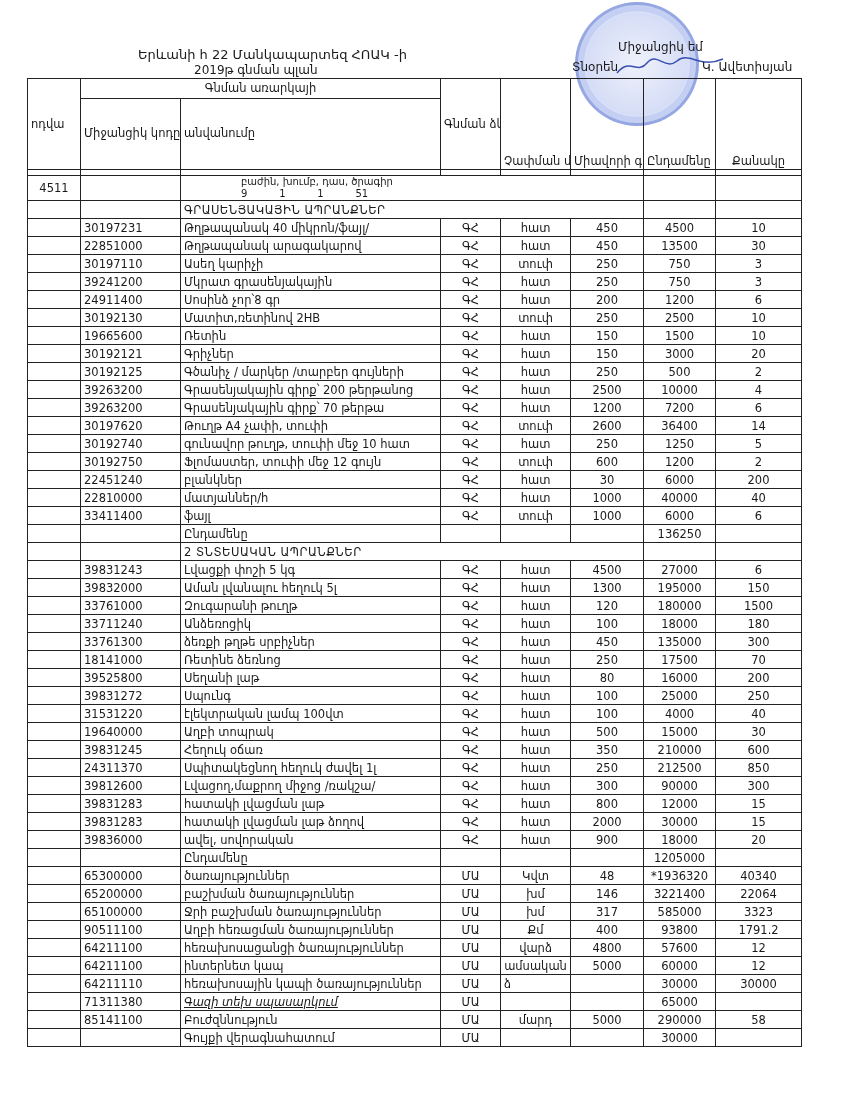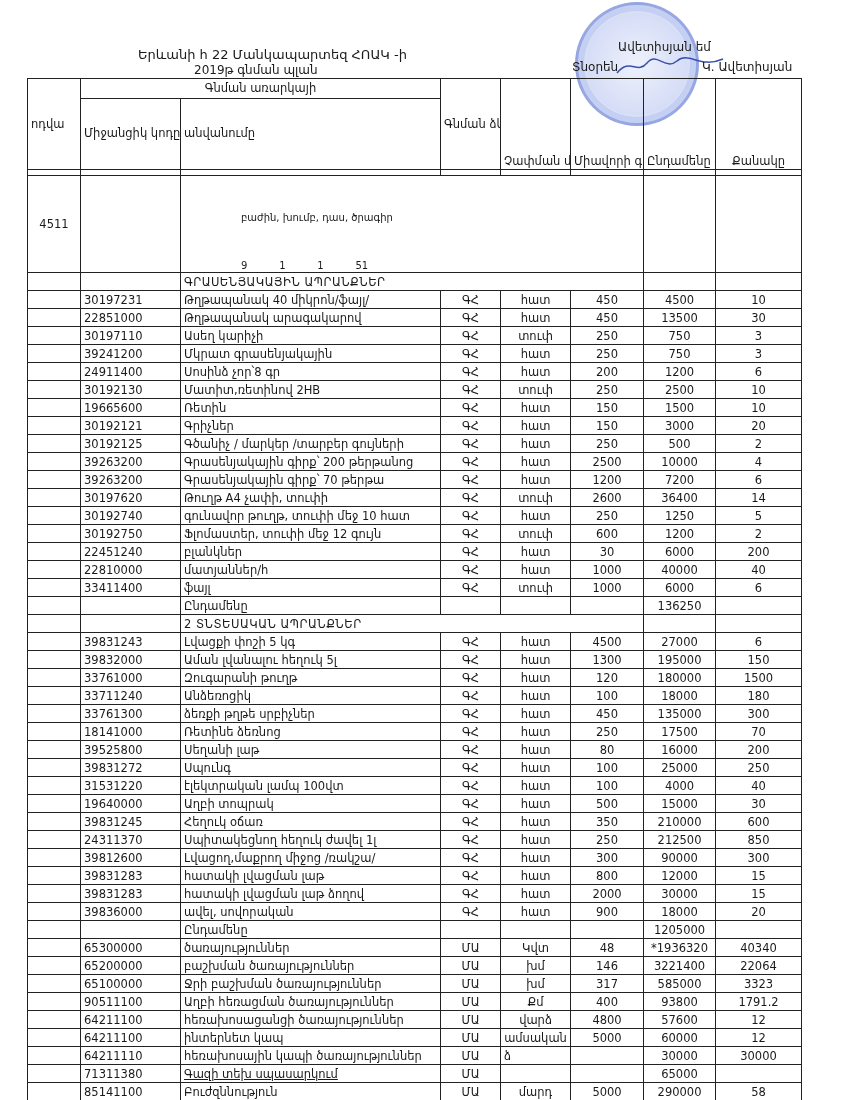--- a/index.html
+++ b/index.html
@@ -17,35 +17,35 @@
 
   table.plan { position:absolute; left:27px; top:78px; border-collapse:collapse; table-layout:fixed; width:774px; }
   table.plan td, table.plan th { border:1px solid #222; padding:0 3px; font-size:11.5px; font-weight:normal;
         height:17px; overflow:hidden; white-space:nowrap; vertical-align:middle; }
   th.hdr { vertical-align:middle; white-space:normal; line-height:15px; text-align:left;margin-top:16px; }
   th.center { text-align:center; }
   .c-num, .c-price, .c-total, .c-qty, .c-form, .c-unit { text-align:center; }
   .c-cpv { text-align:left; padding-left:4px; }
   .c-name { text-align:left; }
   .section td.c-name { letter-spacing:0.5px; }
-  .small { font-size:10px;margin-top:36px; }
-  .underline { text-decoration:underline; }
+  .small { font-size:10px; }
+  .underline { text-decoration:underline;font-style:italic; }
   tr.tiny td { height:5px; font-size:8px; line-height:5px; }
 </style>
 </head>
 <body>
 
 <div class="stamp"></div>
 <svg class="sig" viewBox="0 0 110 22">
   <path d="M2 18 C 15 2, 22 20, 32 8 S 50 16, 62 6 S 85 14, 108 4" fill="none" stroke="#3a4fb0" stroke-width="1.5"></path>
 </svg>
 
 <div class="title1">Երևանի հ 22 Մանկապարտեզ  ՀՈԱԿ -ի</div>
 <div class="title2">2019թ   գնման պլան</div>
-<div class="approve">Ավետիսյան եմ</div>
+<div class="approve">Միջանցիկ եմ</div>
 <div class="director">
   <span>Տնօրեն</span>
   <span class="name">Կ. Ավետիսյան</span>
 </div>
 
 <table class="plan">
   <colgroup>
     <col style="width:53px">
       <col style="width:100px">
       <col style="width:260px">

